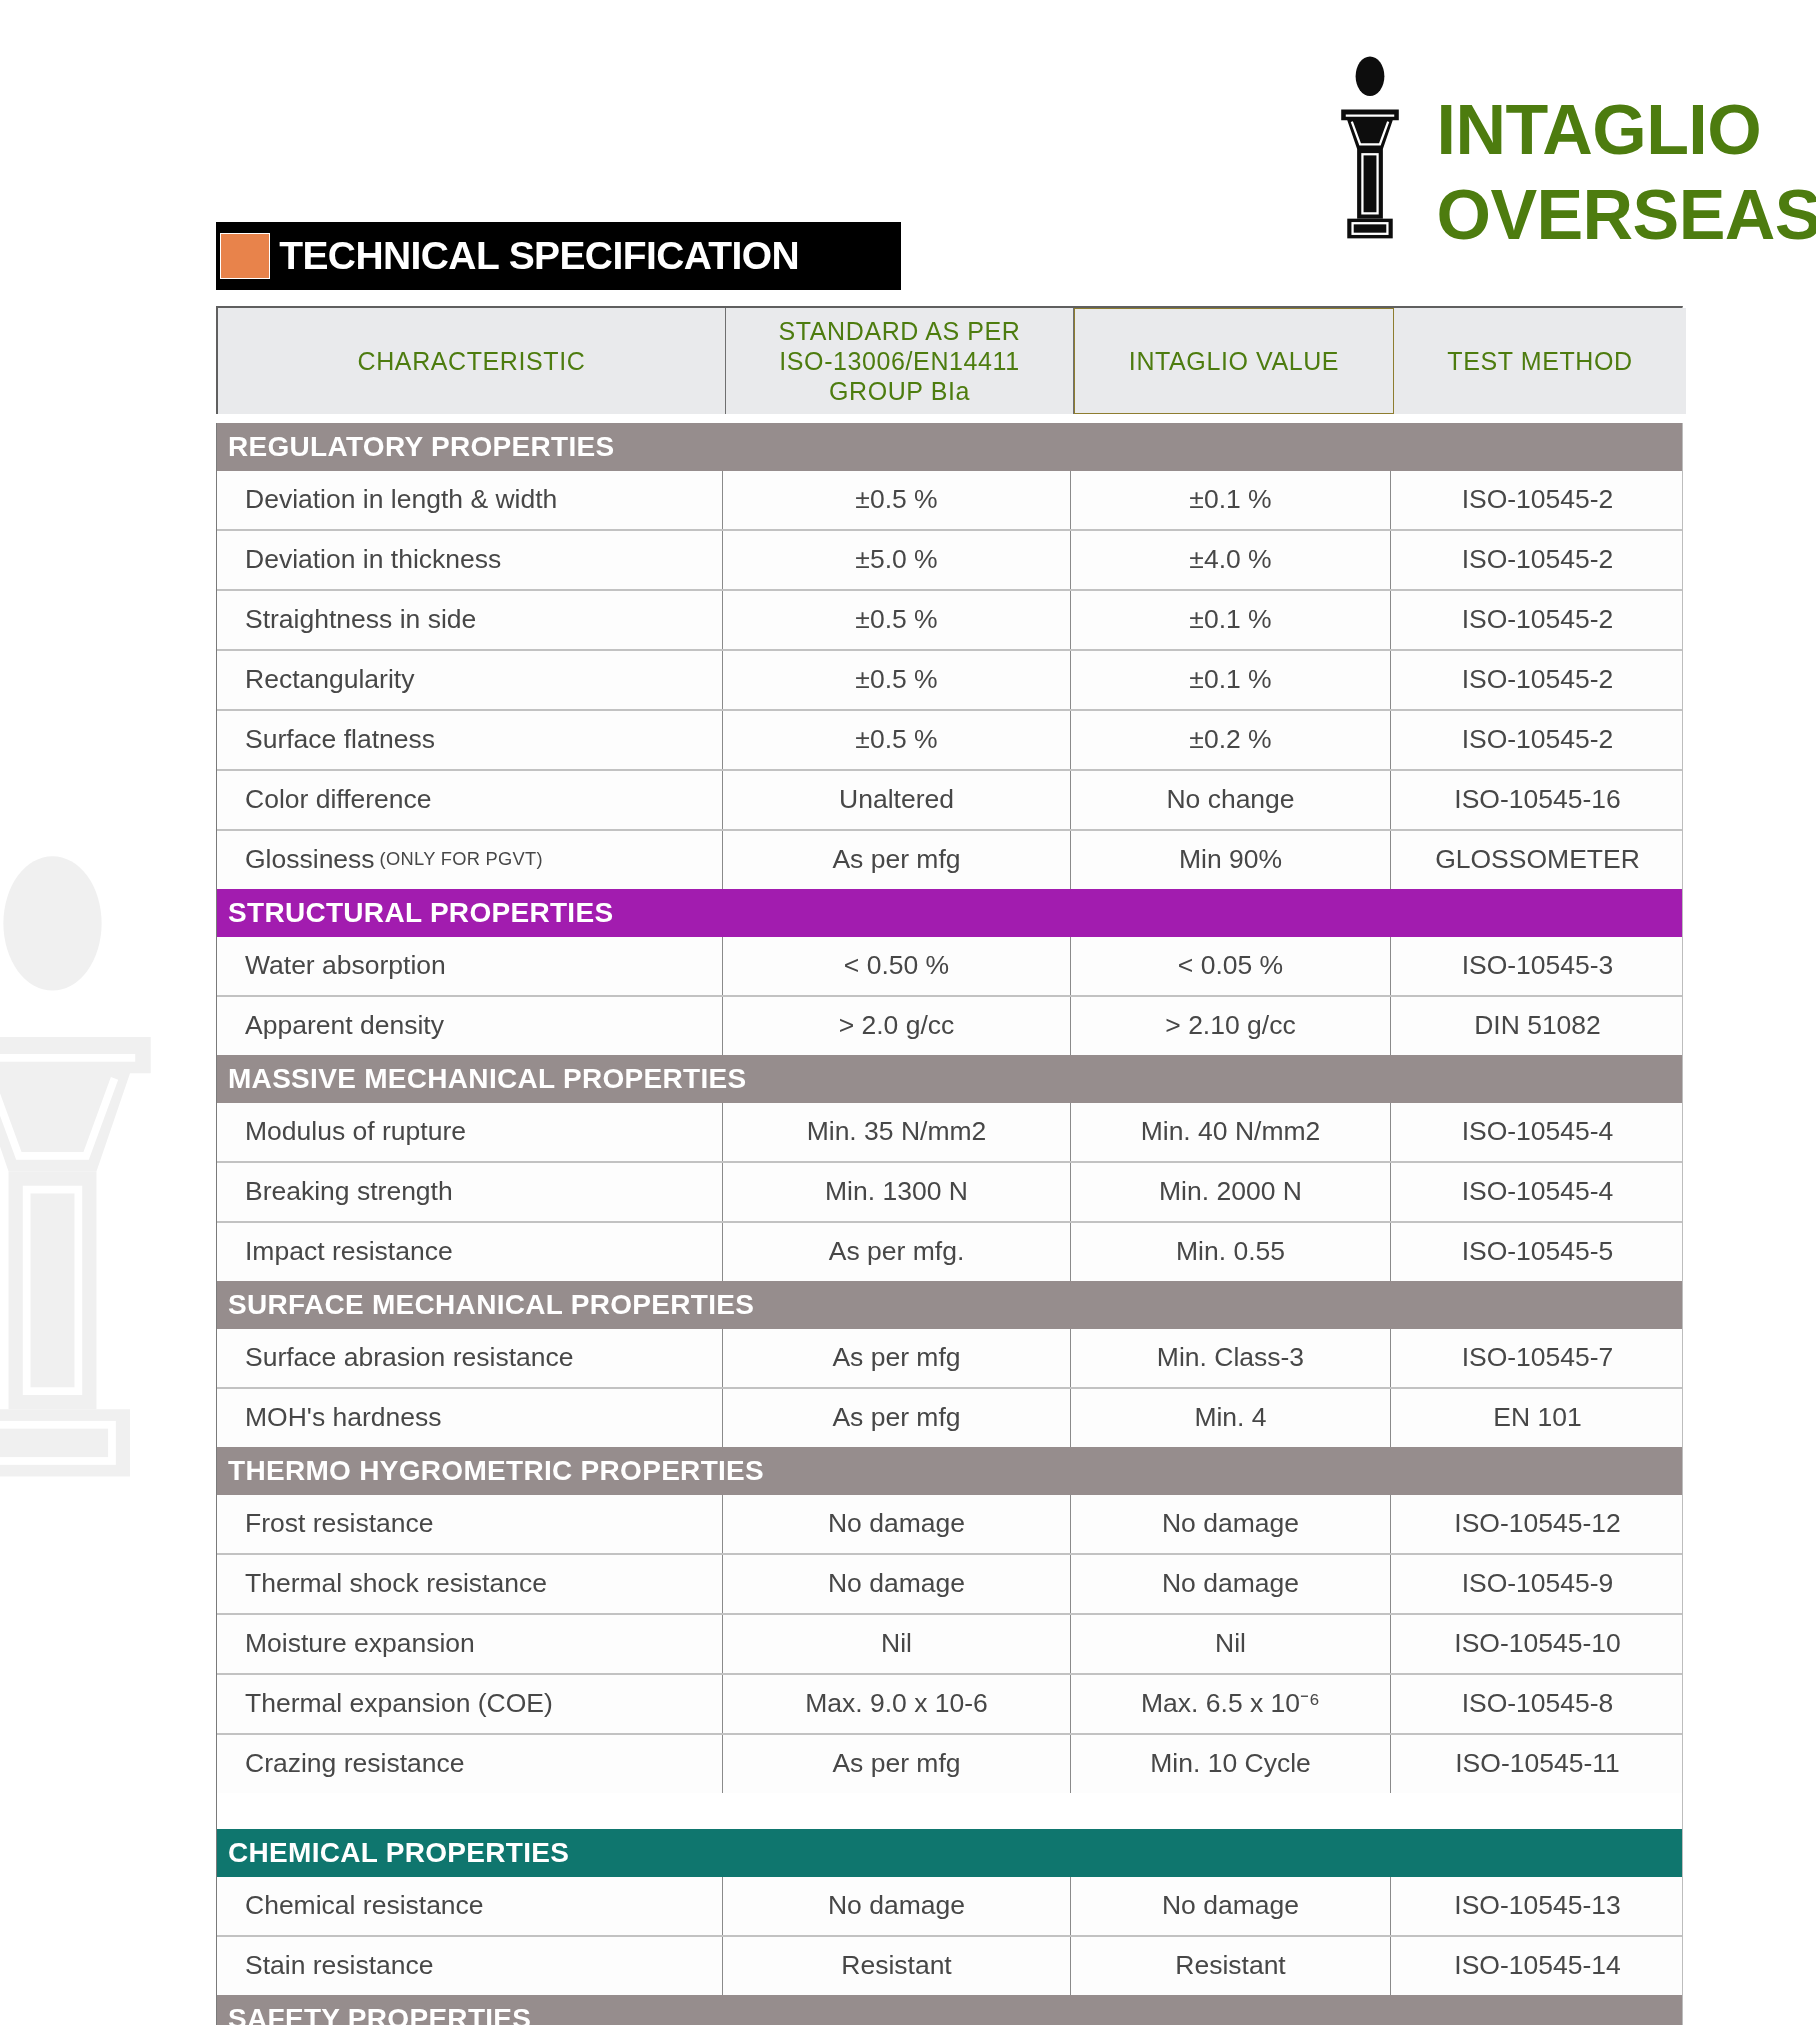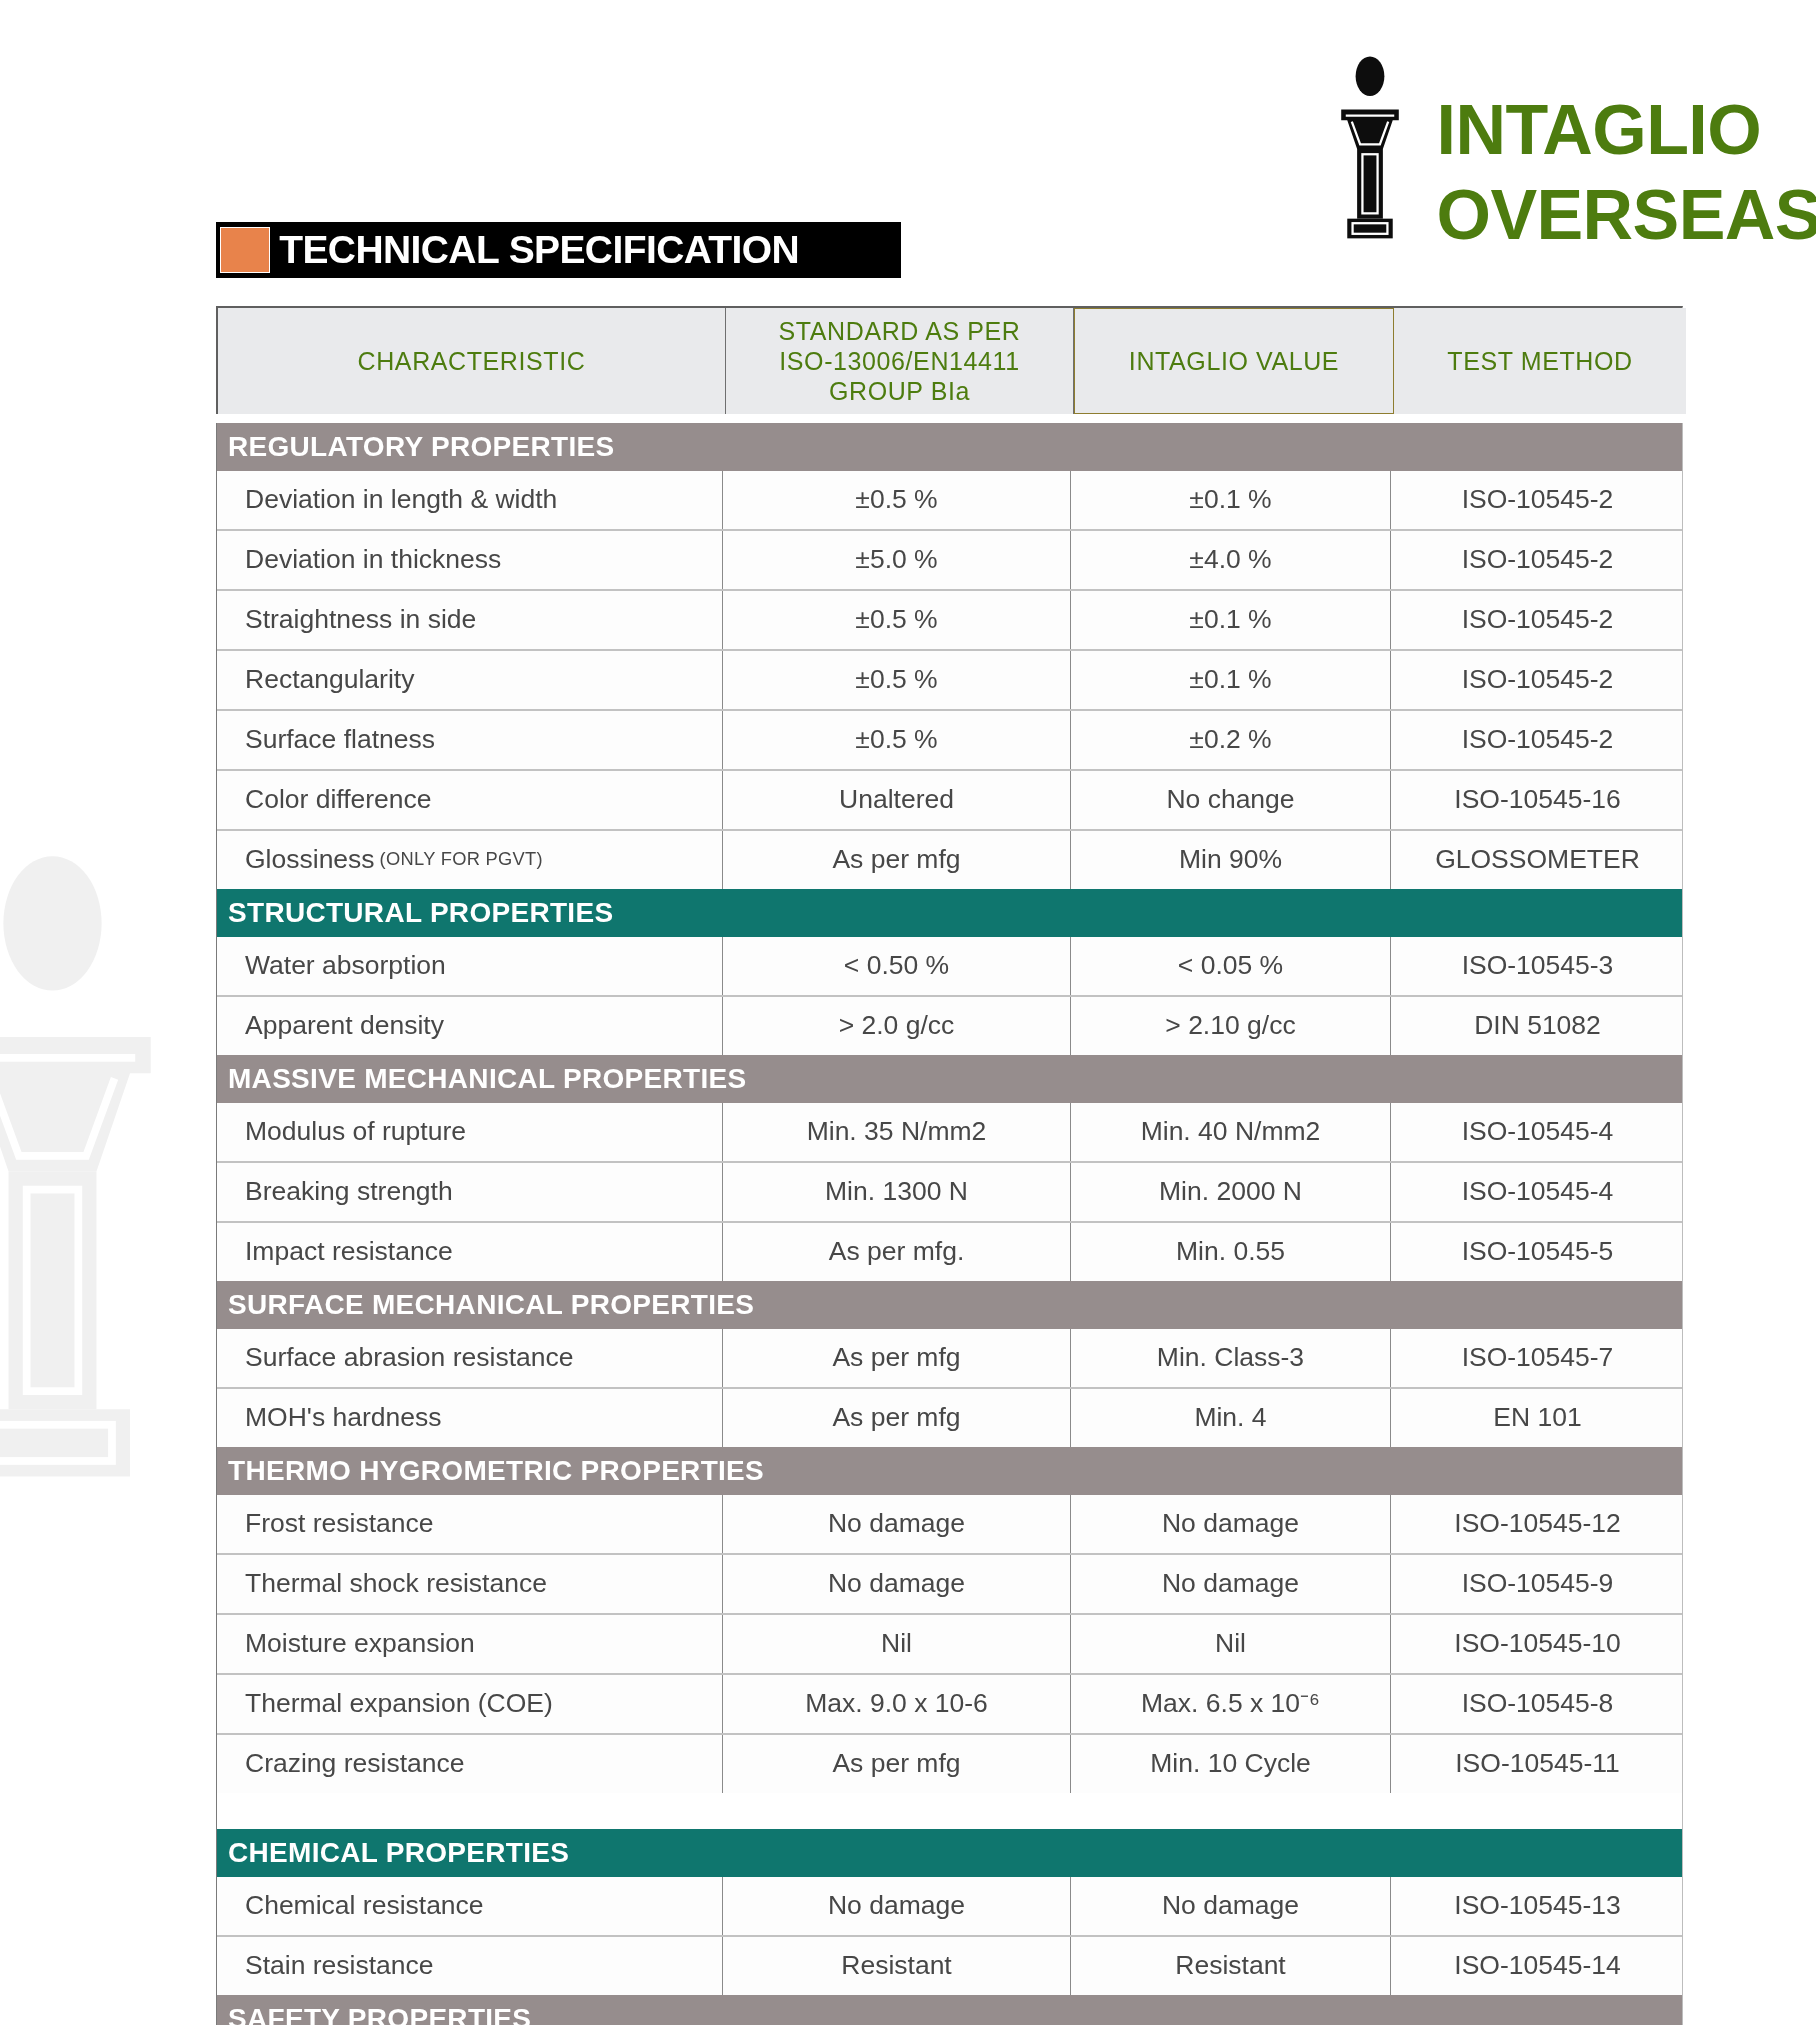--- a/index.html
+++ b/index.html
@@ -11,21 +11,21 @@
   
   .watermark{ position:absolute; left:-77px; top:851px; width:259px; height:672px; z-index:0; }
 
   
   .logo{ position:absolute; left:1316px; top:55px; display:flex; z-index:2; }
   .logo-icon{ width:108px; height:197px; }
   .logo-text{ margin-left:12.6px; margin-top:33px; font-weight:bold; font-size:70px;
               line-height:1.22; letter-spacing:-0.6px; color:#4d7c0f; white-space:nowrap; }
 
   
-  .title-bar{ position:absolute; left:216px; top:222px; width:685px; height:56px;
+  .title-bar{ position:absolute; left:216px; top:222px; width:685px; height:68px;
               background:#000; display:flex; align-items:center; z-index:2; }
   .accent-square{ width:48px; height:44px; margin-left:4.4px; border:1.9px solid #fff; }
   .title-text{ color:#fff; font-weight:bold; font-size:39px; letter-spacing:-0.6px;
                margin-left:8.8px; white-space:nowrap; }
 
   
   .spec-table{ position:absolute; left:216px; top:306px; width:1467px; z-index:1; }
   .thead{ display:grid; grid-template-columns:508px 348px 320px 292px;
           border-top:2.5px solid #5f5f5f; border-left:2.5px solid #5f5f5f; border-right:1.3px solid #c0c0c0; }
   .th{ background:#e9eaec; min-height:104px; display:flex; align-items:center; justify-content:center;
@@ -141,21 +141,21 @@
           <div class="cell">Unaltered</div>
           <div class="cell">No change</div>
           <div class="cell">ISO-10545-16</div>
         </div>
         <div class="trow">
           <div class="cell c1">Glossiness<span class="note">(ONLY FOR PGVT)</span></div>
           <div class="cell">As per mfg</div>
           <div class="cell">Min 90%</div>
           <div class="cell">GLOSSOMETER</div>
         </div>
-        <div class="section-bar" style="background: #0f766e; text-align: right;">STRUCTURAL PROPERTIES</div>
+        <div class="section-bar" style="background: #a21caf; text-align: right;">STRUCTURAL PROPERTIES</div>
         <div class="trow">
           <div class="cell c1">Water absorption</div>
           <div class="cell">&lt; 0.50 %</div>
           <div class="cell">&lt; 0.05 %</div>
           <div class="cell">ISO-10545-3</div>
         </div>
         <div class="trow">
           <div class="cell c1">Apparent density</div>
           <div class="cell">&gt; 2.0 g/cc</div>
           <div class="cell">&gt; 2.10 g/cc</div>

